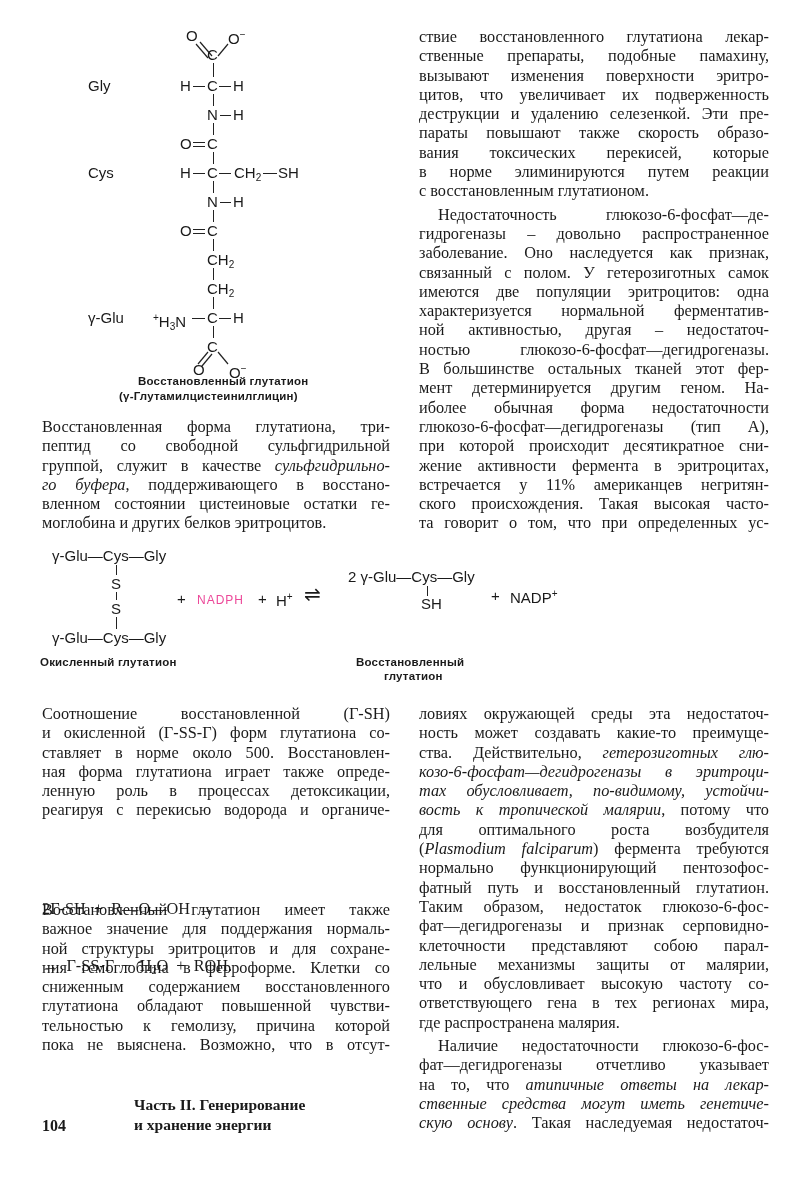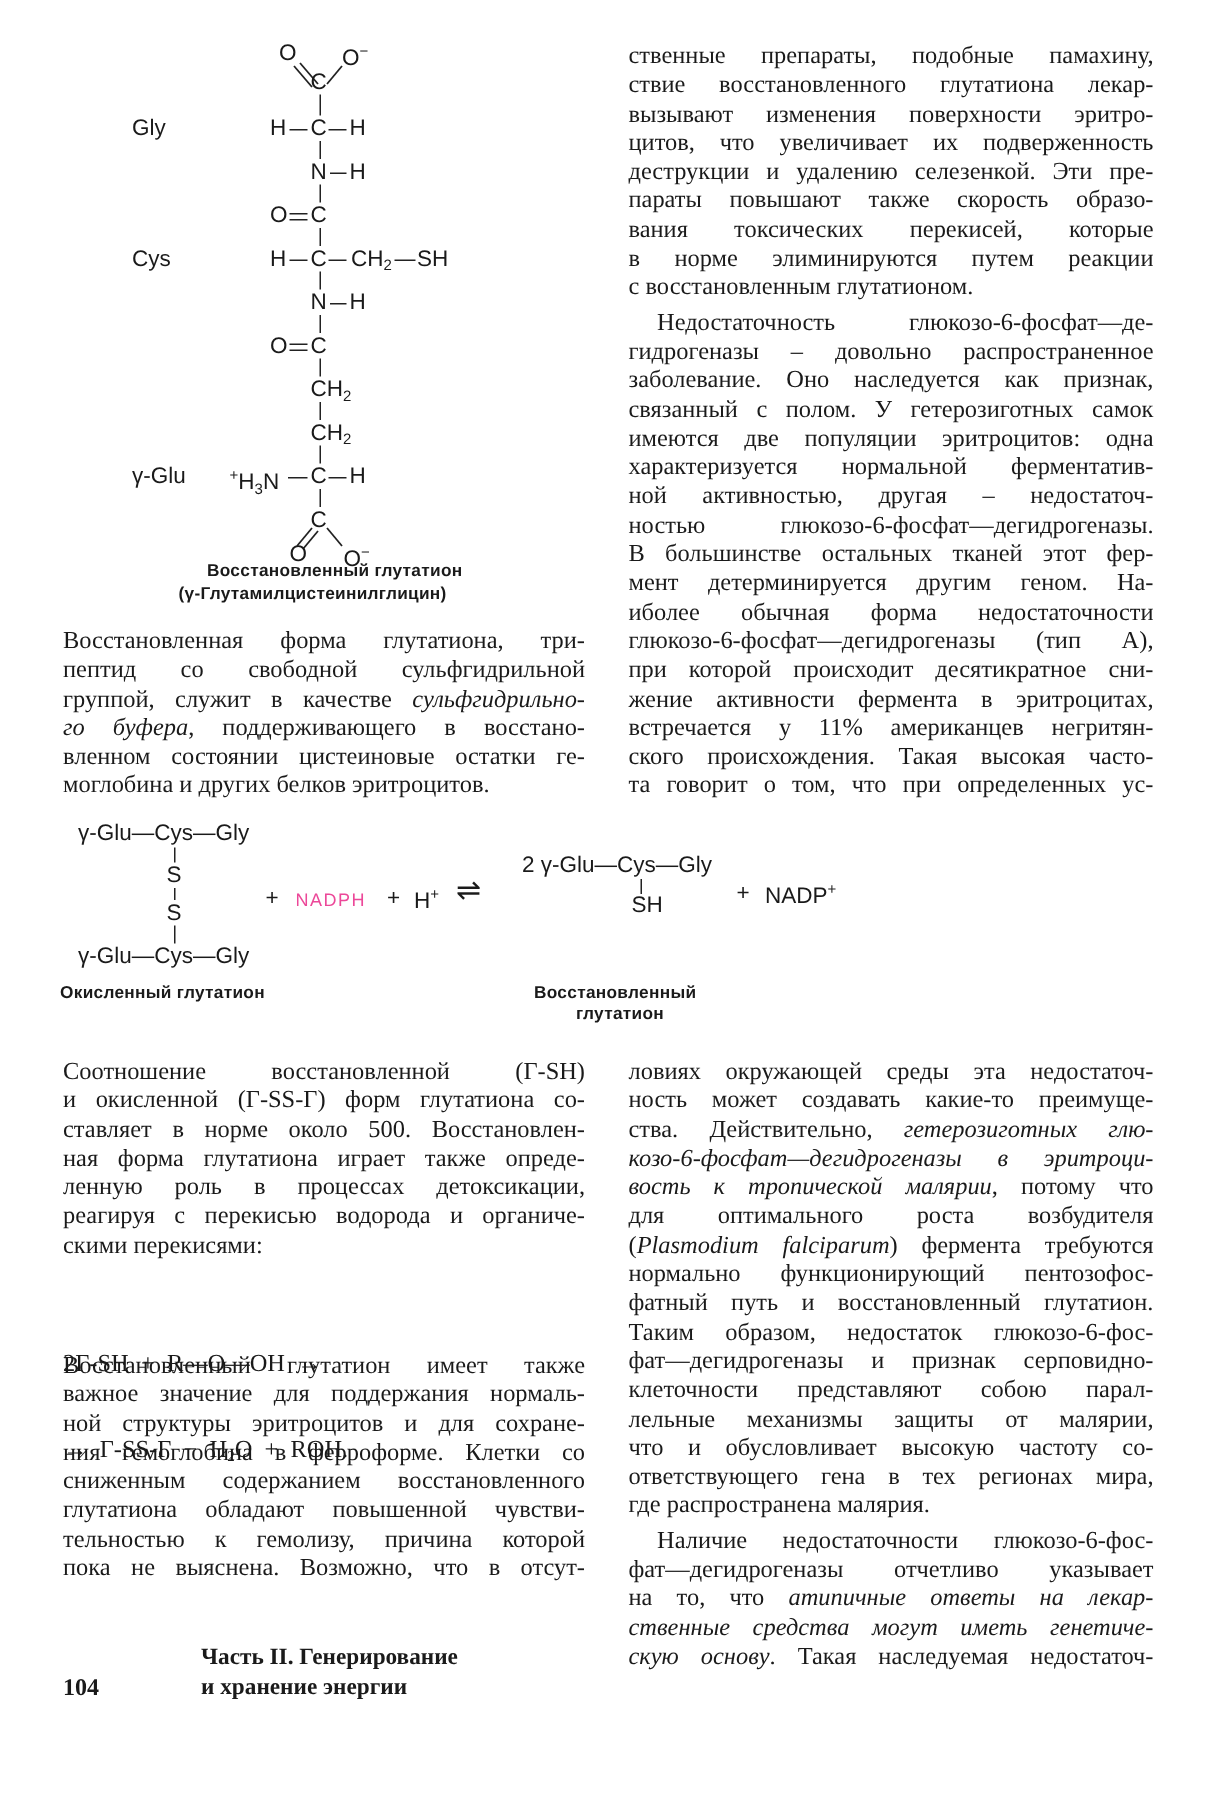--- a/index.html
+++ b/index.html
@@ -103,22 +103,22 @@
 <div class="col" style="left:42px;top:417px;width:348px;">
   <span class="line">Восстановленная форма глутатиона, три-</span>
   <span class="line">пептид со свободной сульфгидрильной</span>
   <span class="line"><span>группой, служит в качестве </span><i>сульфгидрильно-</i></span>
   <span class="line"><i>го буфера</i><span>, поддерживающего в восстано-</span></span>
   <span class="line">вленном состоянии цистеиновые остатки ге-</span>
   <span class="line last">моглобина и других белков эритроцитов.</span>
 </div>
 
 <div class="col" style="left:419px;top:27px;width:350px;">
+  <span class="line">ствие восстановленного глутатиона лекар-</span>
   <span class="line">ственные препараты, подобные памахину,</span>
-  <span class="line">ствие восстановленного глутатиона лекар-</span>
   <span class="line">вызывают изменения поверхности эритро-</span>
   <span class="line">цитов, что увеличивает их подверженность</span>
   <span class="line">деструкции и удалению селезенкой. Эти пре-</span>
   <span class="line">параты повышают также скорость образо-</span>
   <span class="line">вания токсических перекисей, которые</span>
   <span class="line">в норме элиминируются путем реакции</span>
   <span class="line last">с восстановленным глутатионом.</span>
   <div style="height:4px;"></div>
   <span class="line indent">Недостаточность глюкозо-6-фосфат—де-</span>
   <span class="line">гидрогеназы – довольно распространенное</span>
@@ -165,21 +165,20 @@
   <span class="cap" style="left:384px;top:670px;">глутатион</span>
 </div>
 
 <div class="col" style="left:42px;top:704px;width:348px;">
   <span class="line">Соотношение восстановленной (Г-SH)</span>
   <span class="line">и окисленной (Г-SS-Г) форм глутатиона со-</span>
   <span class="line">ставляет в норме около 500. Восстановлен-</span>
   <span class="line">ная форма глутатиона играет также опреде-</span>
   <span class="line">ленную роль в процессах детоксикации,</span>
   <span class="line">реагируя с перекисью водорода и органиче-</span>
-  <span class="line last">скими перекисями:</span>
 </div>
 
 <div class="col" style="left:42px;top:860px;width:348px;white-space:pre;">
   <span class="line last" style="white-space:pre;">2Г-SH  +  R—O—OH  →</span>
   <span class="line last" style="white-space:pre;"><span>→  Г-SS-Г  −  H</span><sub>2</sub><span>O  +  ROH.</span></span>
 </div>
 
 <div class="col" style="left:42px;top:900px;width:348px;">
   <span class="line">Восстановленный глутатион имеет также</span>
   <span class="line">важное значение для поддержания нормаль-</span>
@@ -189,20 +188,21 @@
   <span class="line">глутатиона обладают повышенной чувстви-</span>
   <span class="line">тельностью к гемолизу, причина которой</span>
   <span class="line">пока не выяснена. Возможно, что в отсут-</span>
 </div>
 
 <div class="col" style="left:419px;top:704px;width:350px;">
   <span class="line">ловиях окружающей среды эта недостаточ-</span>
   <span class="line">ность может создавать какие-то преимуще-</span>
   <span class="line"><span>ства. Действительно, </span><i>гетерозиготных глю-</i></span>
   <span class="line"><i>козо-6-фосфат—дегидрогеназы в эритроци-</i></span>
+  <span class="line"><i>тах обусловливает, по-видимому, устойчи-</i></span>
   <span class="line"><i>вость к тропической малярии</i><span>, потому что</span></span>
   <span class="line">для оптимального роста возбудителя</span>
   <span class="line"><span>(</span><i>Plasmodium falciparum</i><span>) фермента требуются</span></span>
   <span class="line">нормально функционирующий пентозофос-</span>
   <span class="line">фатный путь и восстановленный глутатион.</span>
   <span class="line">Таким образом, недостаток глюкозо-6-фос-</span>
   <span class="line">фат—дегидрогеназы и признак серповидно-</span>
   <span class="line">клеточности представляют собою парал-</span>
   <span class="line">лельные механизмы защиты от малярии,</span>
   <span class="line">что и обусловливает высокую частоту со-</span>

